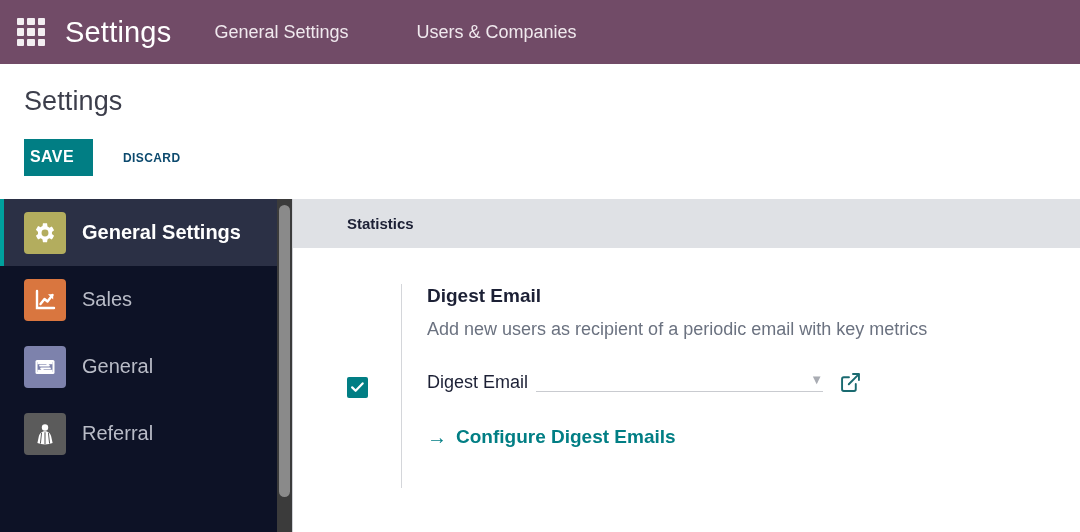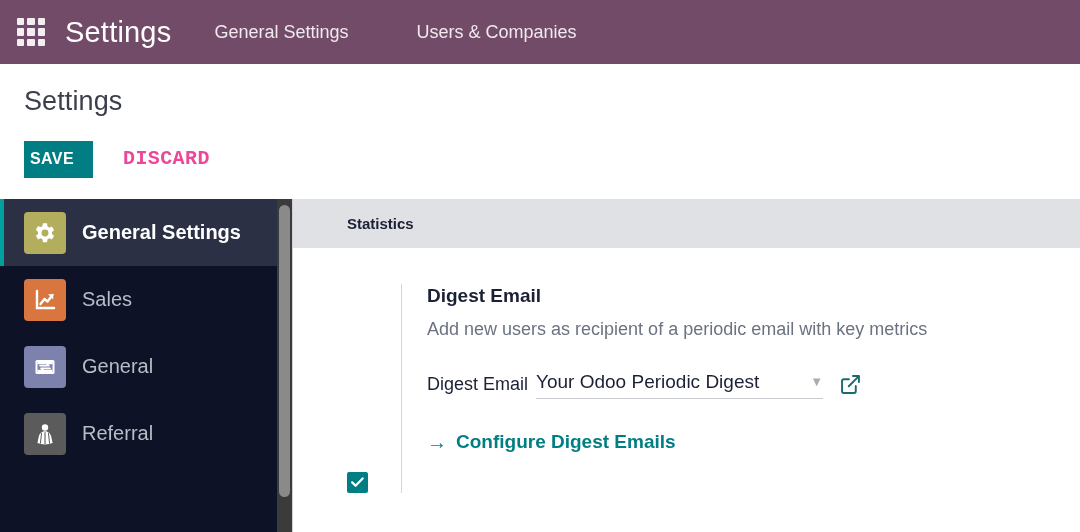--- a/index.html
+++ b/index.html
@@ -68,30 +68,30 @@
     font-weight: bold;
     letter-spacing: 0.4px;
     padding: 10px 19px 11px 6px;
     border: none;
     cursor: pointer;
     line-height: 1;
     font-family: "Liberation Sans", sans-serif;
   }
   .btn-discard {
     background: transparent;
-    color: #ec4899;
-    font-size: 20px;
+    color: #0c4a6e;
+    font-size: 12px;
     font-weight: bold;
     letter-spacing: 0.4px;
     border: none;
     margin-left: 22px;
     cursor: pointer;
     padding: 10px 8px;
     line-height: 1;
-    font-family: Liberation Mono, monospace;
+    font-family: Liberation Sans, sans-serif;
   }
 
   
   .body-wrap { display: flex; height: 333px; }
 
   
   .sidebar {
     width: 292px;
     background: #0d1226;
     position: relative;
@@ -167,21 +167,21 @@
   .section-title {
     font-size: 15px;
     font-weight: bold;
     color: #1c2035;
   }
 
   .setting-block {
     padding: 36px 0 0 54px;
     position: relative;
   }
-  .setting-row { display: flex; align-items: flex-end; }
+  .setting-row { display: flex; align-items: center; }
   .chk {
     width: 21px; height: 21px;
     background: #017e84;
     border-radius: 2px;
     flex: 0 0 21px;
     display: flex;
     align-items: center;
     justify-content: center;
     margin-top: 3px;
     cursor: pointer;
@@ -362,21 +362,20 @@
           </svg>
         </span>
 
         <div class="setting-body">
           <div class="setting-name">Digest Email</div>
           <div class="setting-desc">Add new users as recipient of a periodic email with key metrics</div>
 
           <div class="field-row">
             <span class="field-label">Digest Email</span>
             <span class="field-control">
-              <span class="field-value">Your Odoo Periodic Digest</span>
               <span class="caret">▼</span>
             </span>
             <span class="ext-link">
               <svg width="23" height="23" viewBox="0 0 24 24" fill="none" stroke="#1a6a70" stroke-width="2" stroke-linecap="round" stroke-linejoin="round">
                 <path d="M17.5 13.6V19a1.8 1.8 0 0 1-1.8 1.8H5a1.8 1.8 0 0 1-1.8-1.8V8.3A1.8 1.8 0 0 1 5 6.5h5.4"></path>
                 <path d="M14.6 3.2h6.2v6.2"></path>
                 <path d="M10.2 13.8 20.5 3.5"></path>
               </svg>
             </span>
           </div>

